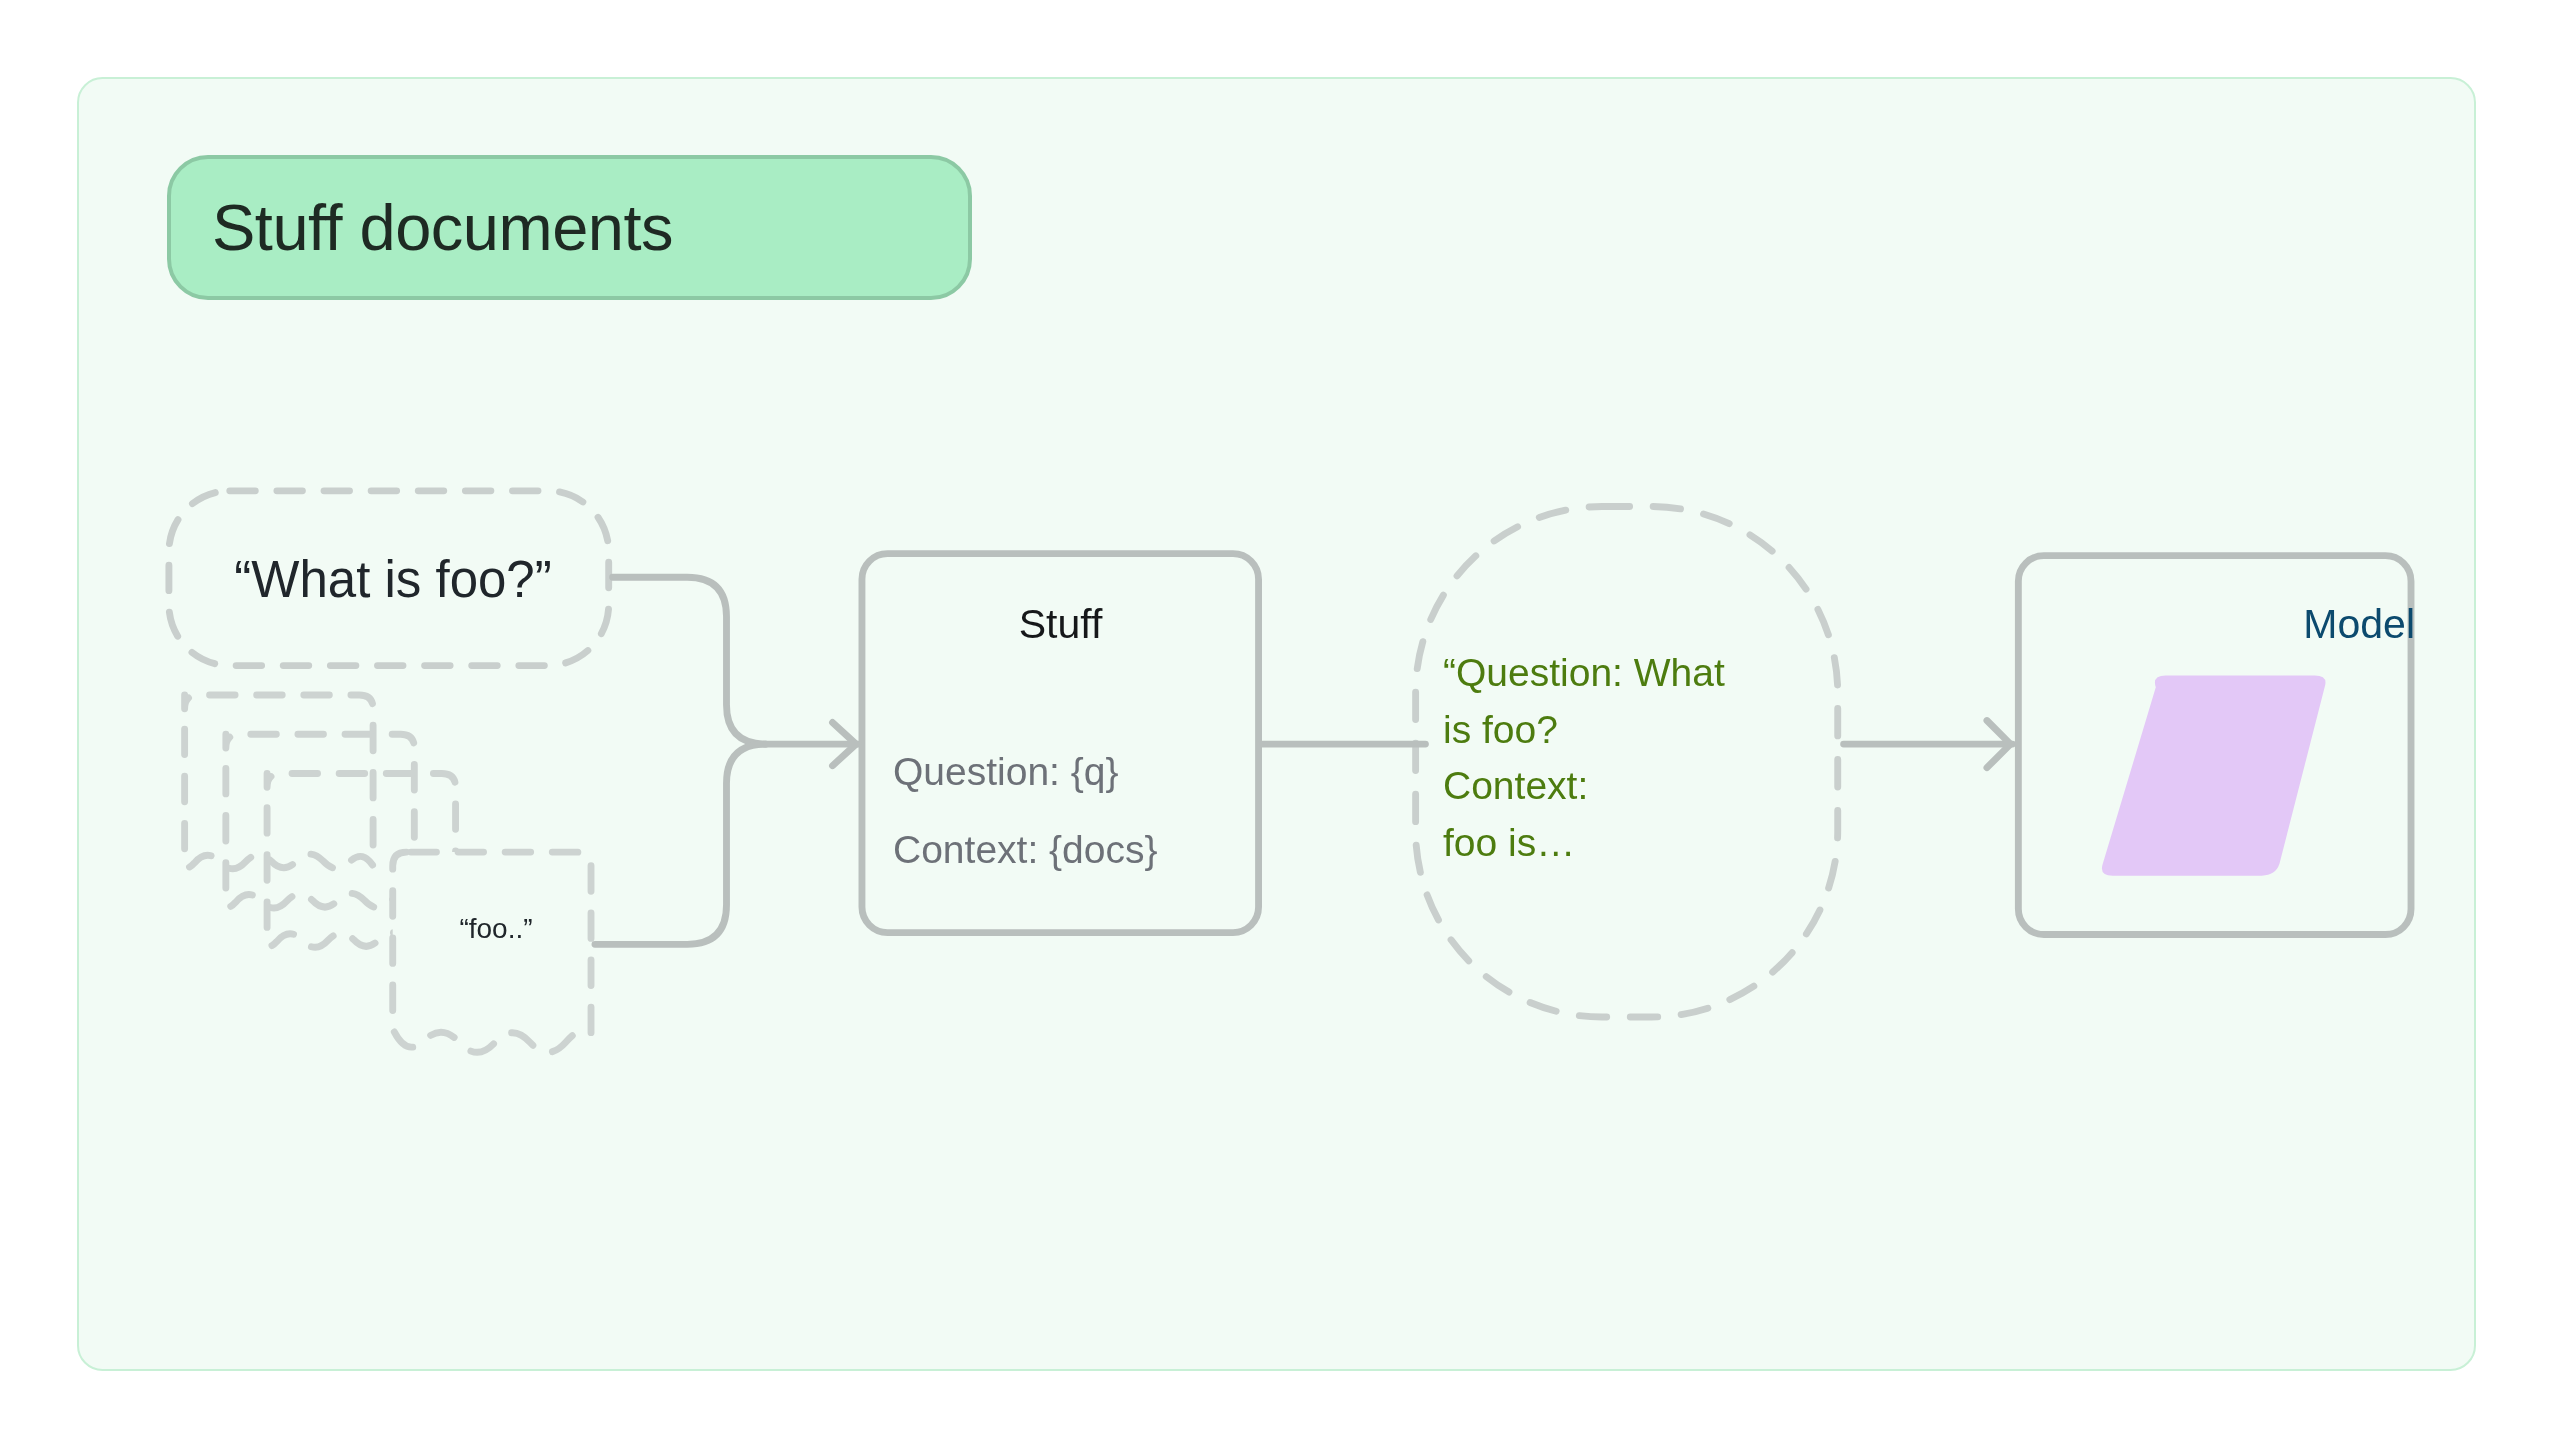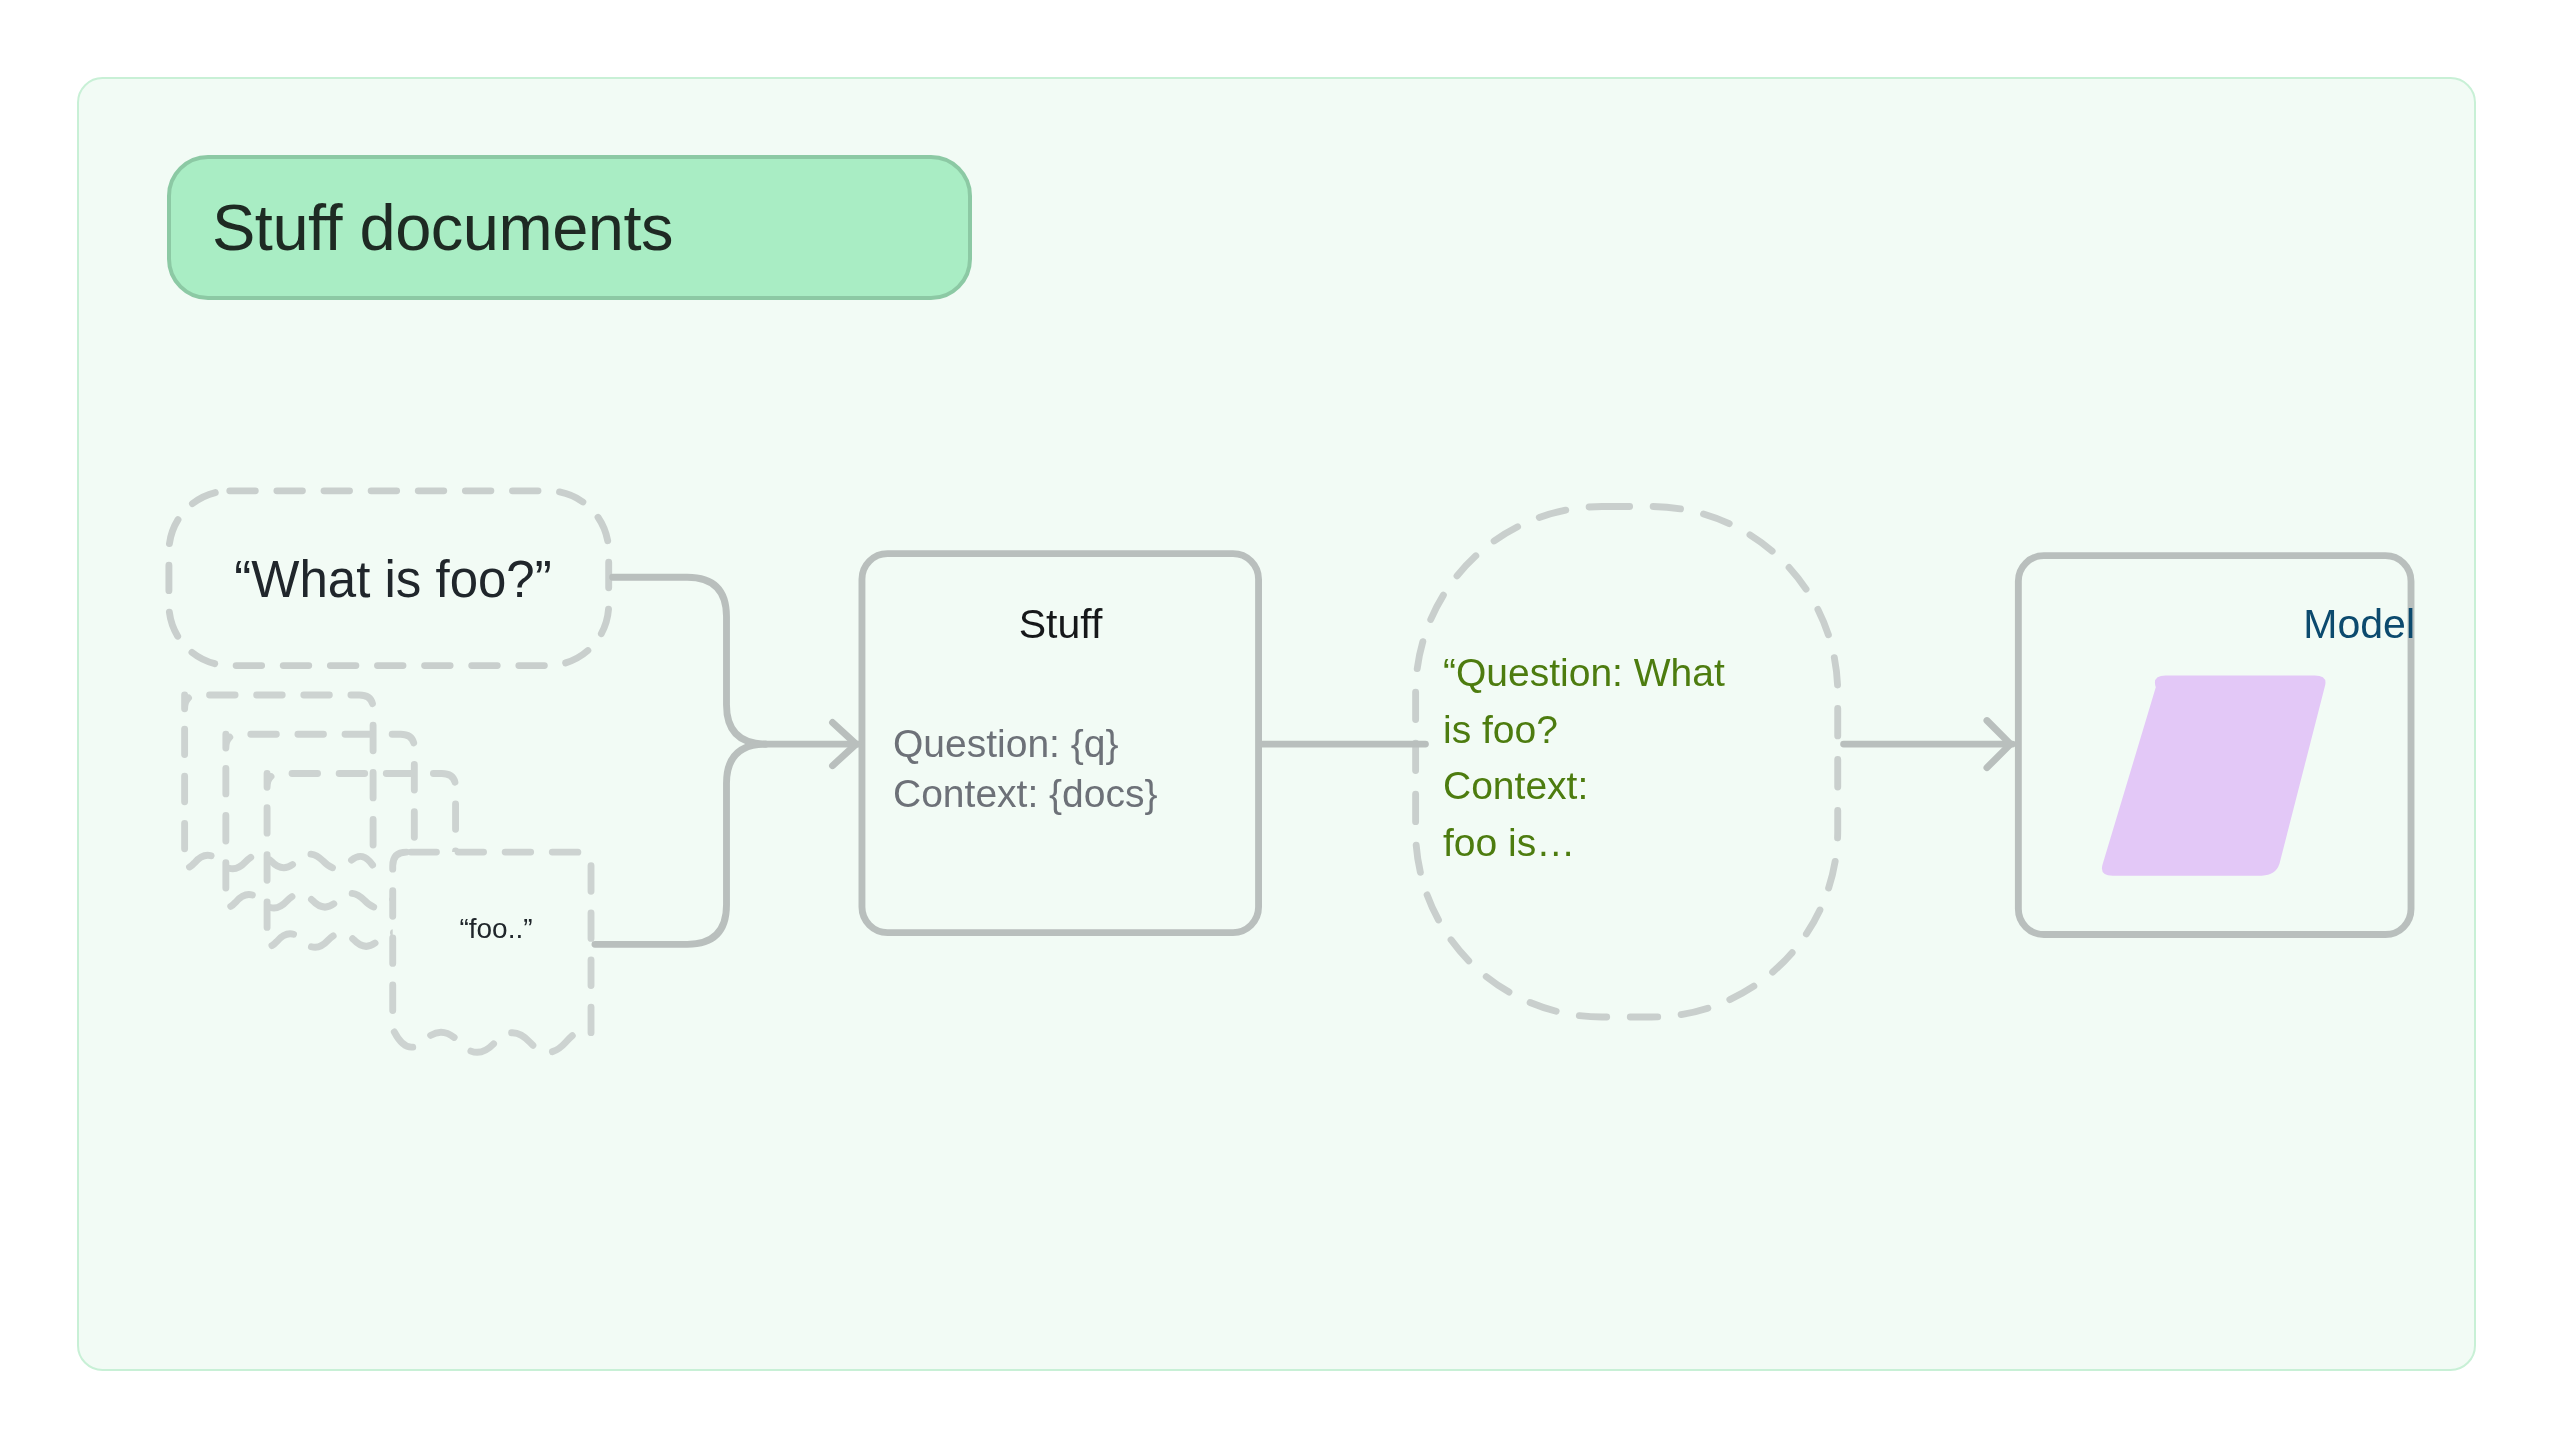--- a/index.html
+++ b/index.html
@@ -91,21 +91,21 @@
     color: #16181a;
   }
   #prompt-body {
     left: 893px;
     top: 719px;
     width: 363px;
     font-size: 39px;
     color: #6d7178;
     line-height: 1.28;
   }
-  #prompt-body div { white-space: nowrap; }
+  #prompt-body div { white-space: nowrap; margin-top: 28px; }
 
   #filled-prompt-body {
     left: 1443px;
     top: 597px;
     width: 393px;
     font-size: 39px;
     color: #4d7c0f;
     line-height: 1.45;
     margin-top: 48px;
   }

